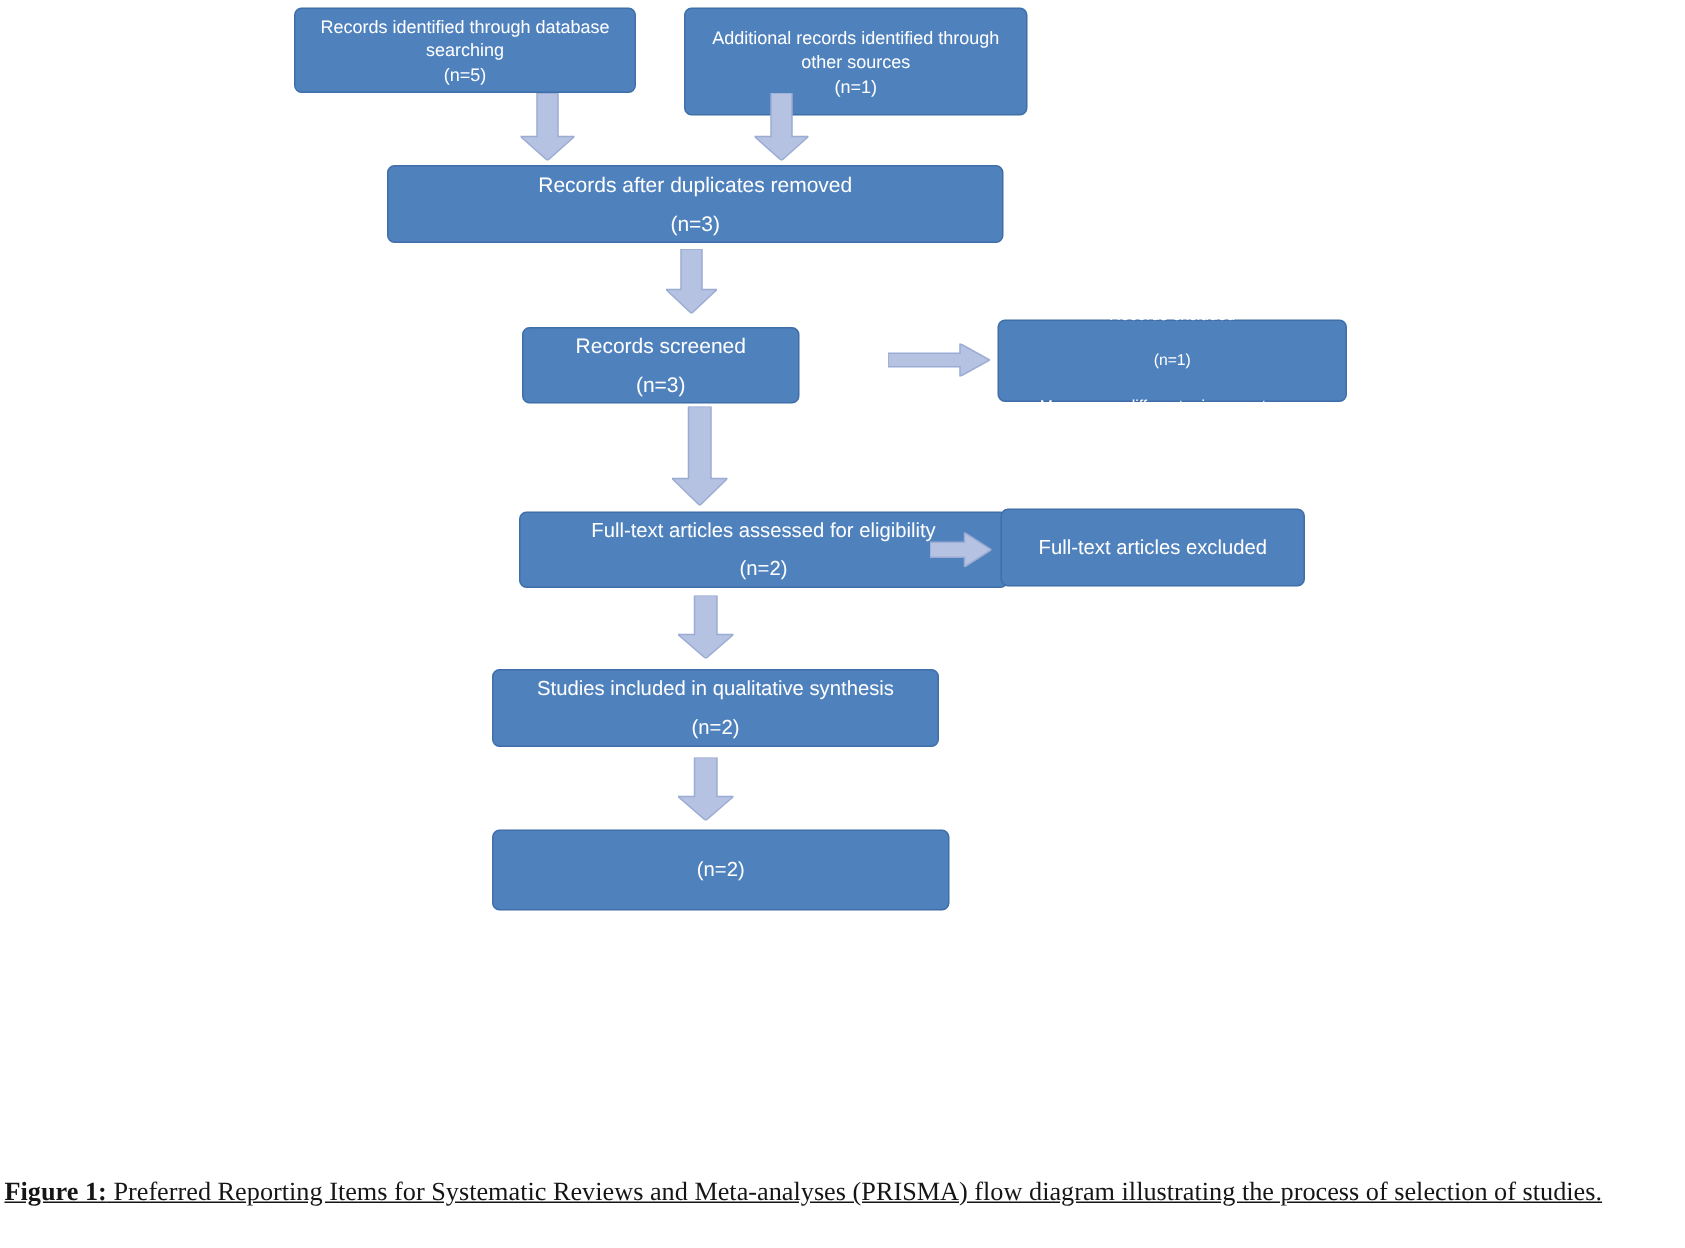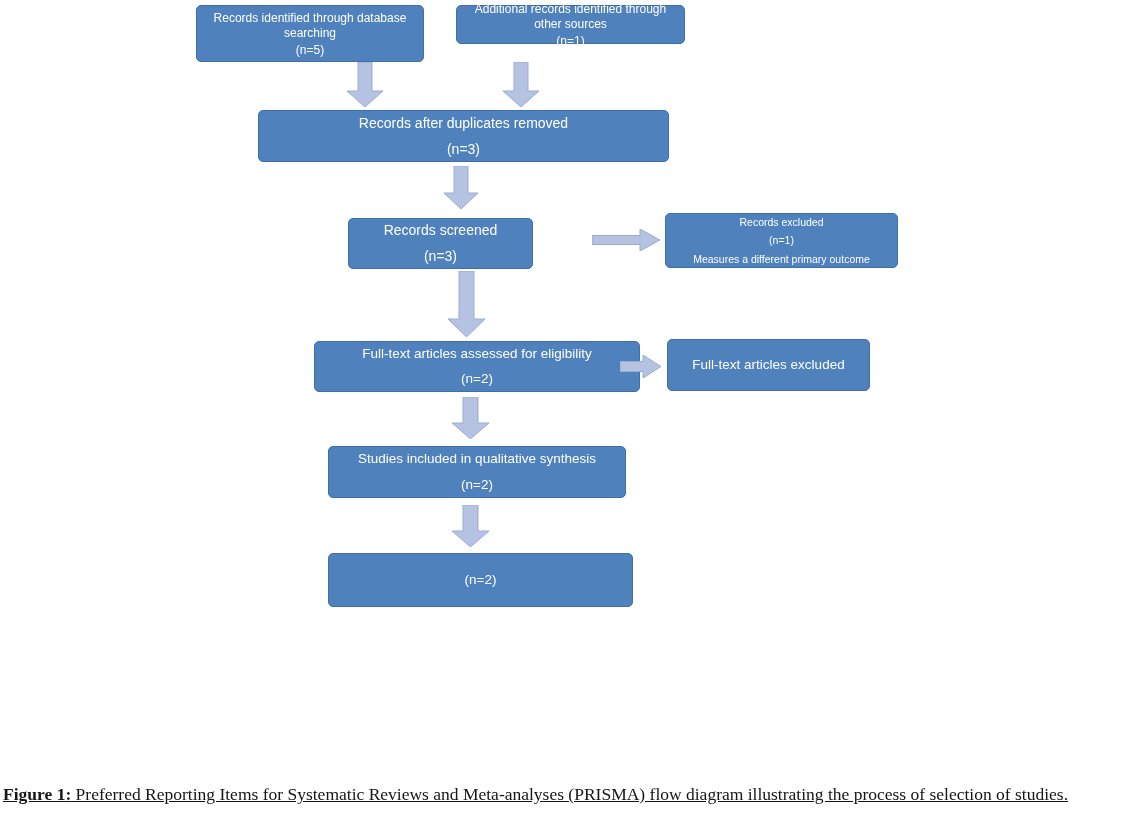--- a/index.html
+++ b/index.html
@@ -25,28 +25,28 @@
   }
   .flow-box .bx-text{width:100%;}
   .flow-box .bx-n{width:100%;}
   
   .box-src{font-size:12px;padding:5px 14px 3px 14px;}
   .box-src .bx-text{line-height:1.3;}
   
   .box-std{font-size:14px;gap:7px;padding:4px 6px;}
   .box-mid{font-size:13.5px;gap:7px;padding:4px 6px;}
   
-  .box-note{font-size:10.5px;gap:4px;padding:4px 4px;}
+  .box-note{font-size:10.5px;gap:16px;padding:4px 4px;}
   
   .b1{left:196px;top:5px;width:228px;height:57px;}
-  .b2{left:456px;top:5px;width:229px;height:39px;}
+  .b2{left:456px;top:5px;width:229px;height:72px;}
   .b3{left:258px;top:110px;width:411px;height:52px;}
   .b4{left:348px;top:218px;width:185px;height:51px;}
   .b5{left:665px;top:213px;width:233px;height:55px;}
-  .b6{left:314px;top:341px;width:326px;height:51px;}
+  .b6{left:346px;top:341px;width:326px;height:51px;}
   .b7{left:667px;top:339px;width:203px;height:52px;}
   .b8{left:328px;top:446px;width:298px;height:52px;}
   .b9{left:328px;top:553px;width:305px;height:54px;}
   
   .arrow{position:absolute;display:block;}
   .arrow polygon{
     fill:var(--arrow-fill,#b6c2e2);
     stroke:var(--arrow-stroke,#9aabd4);
     stroke-width:1;
   }

